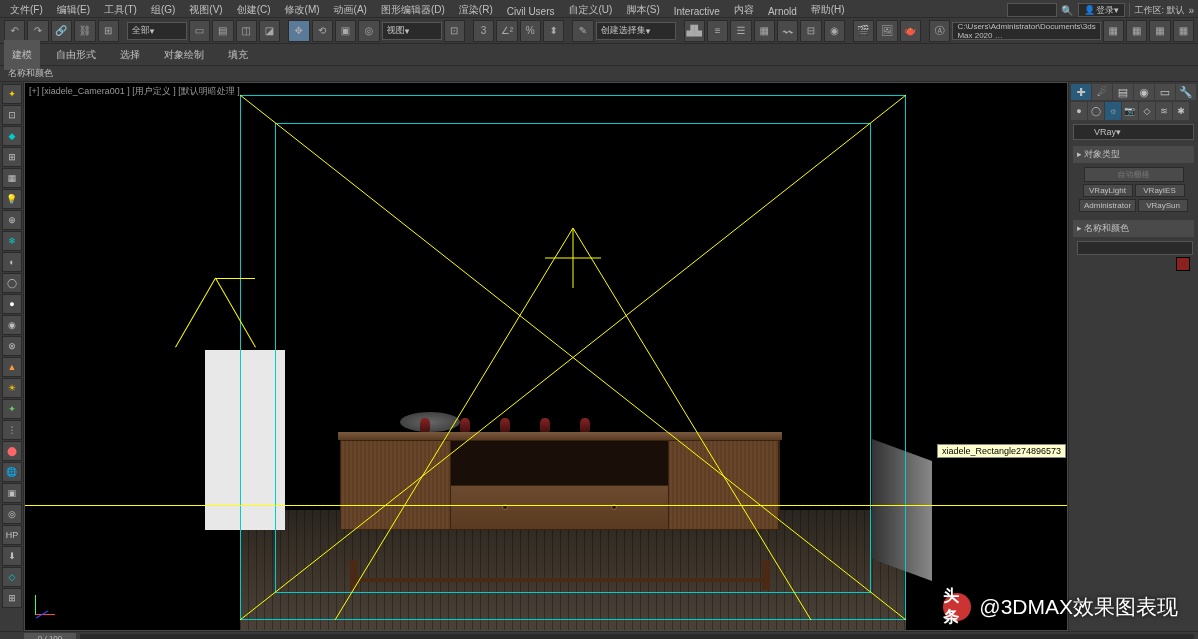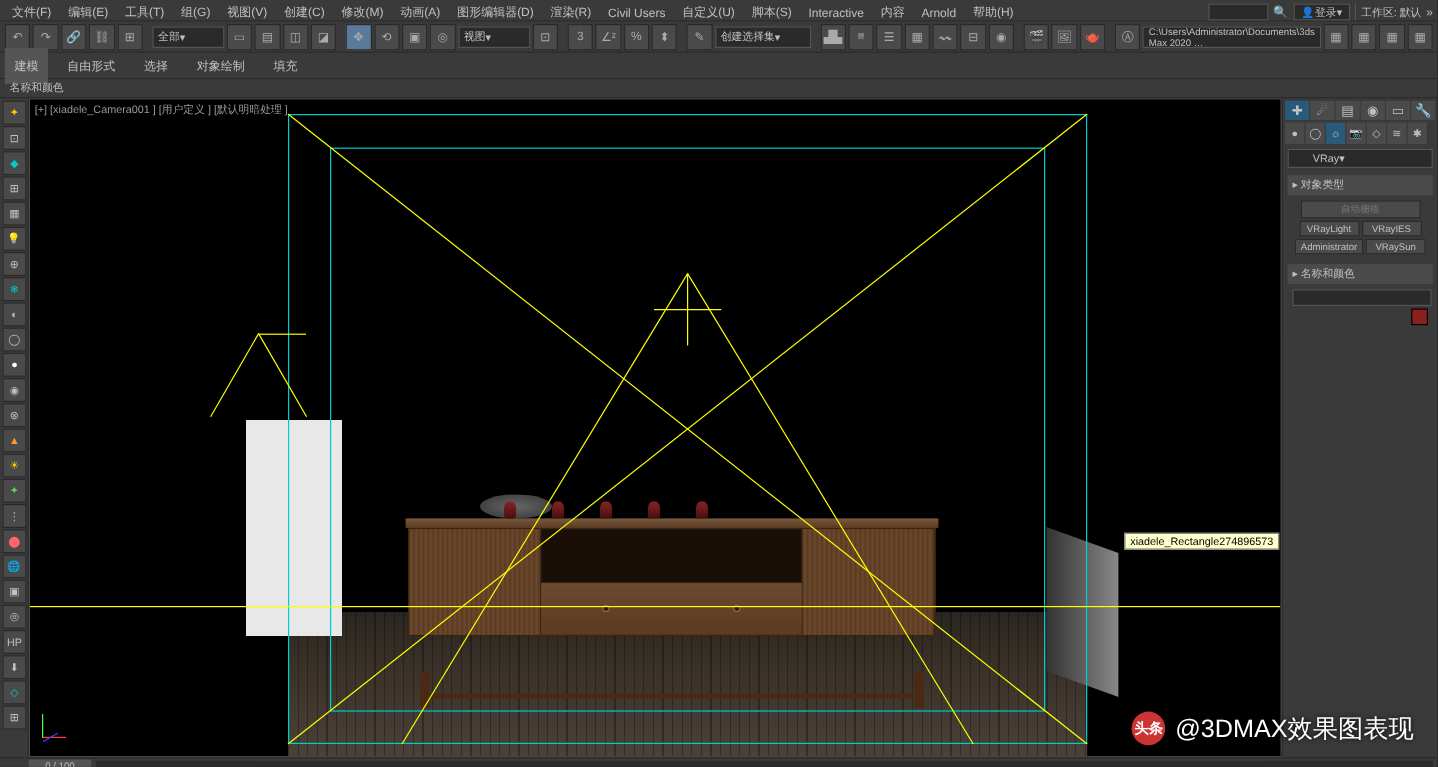--- a/index.html
+++ b/index.html
@@ -99,21 +99,21 @@
 .color-swatch { width: 14px; height: 14px; background: #8b2020; border: 1px solid #000; margin-left: auto; }
 .name-input { background: #2a2a2a; border: 1px solid #555; height: 14px; flex: 1; font-size: 8px; padding: 0 2px; }
 
 
 .timeline { height: 14px; background: #3a3a3a; display: flex; align-items: center; border-top: 1px solid #2a2a2a; position: relative; }
 .time-slider { margin-left: 24px; background: #555; height: 12px; width: 52px; display: flex; align-items: center; justify-content: center; font-size: 8px; }
 .time-track { flex: 1; height: 10px; background: #2a2a2a; margin: 0 4px; position: relative; }
 
 
 .watermark { position: absolute; bottom: 18px; right: 20px; display: flex; align-items: center; gap: 8px; z-index: 100; }
-.watermark .logo { width: 28px; height: 28px; border-radius: 50%; background: #cc3333; color: #fff; display: flex; align-items: center; justify-content: center; font-size: 12px; font-weight: bold; }
+.watermark .logo { width: 28px; height: 28px; border-radius: 50%; background: #cc3333; color: #fff; display: flex; align-items: center; justify-content: center; font-size: 16px; font-weight: bold; }
 .watermark .wm-text { color: #fff; font-size: 21px; font-weight: 500; text-shadow: 0 0 4px #000; }
 </style>
 </head>
 <body>
 
 <div class="menubar">
   <span class="menu-item">文件(F)</span>
   <span class="menu-item">编辑(E)</span>
   <span class="menu-item">工具(T)</span>
   <span class="menu-item">组(G)</span>

